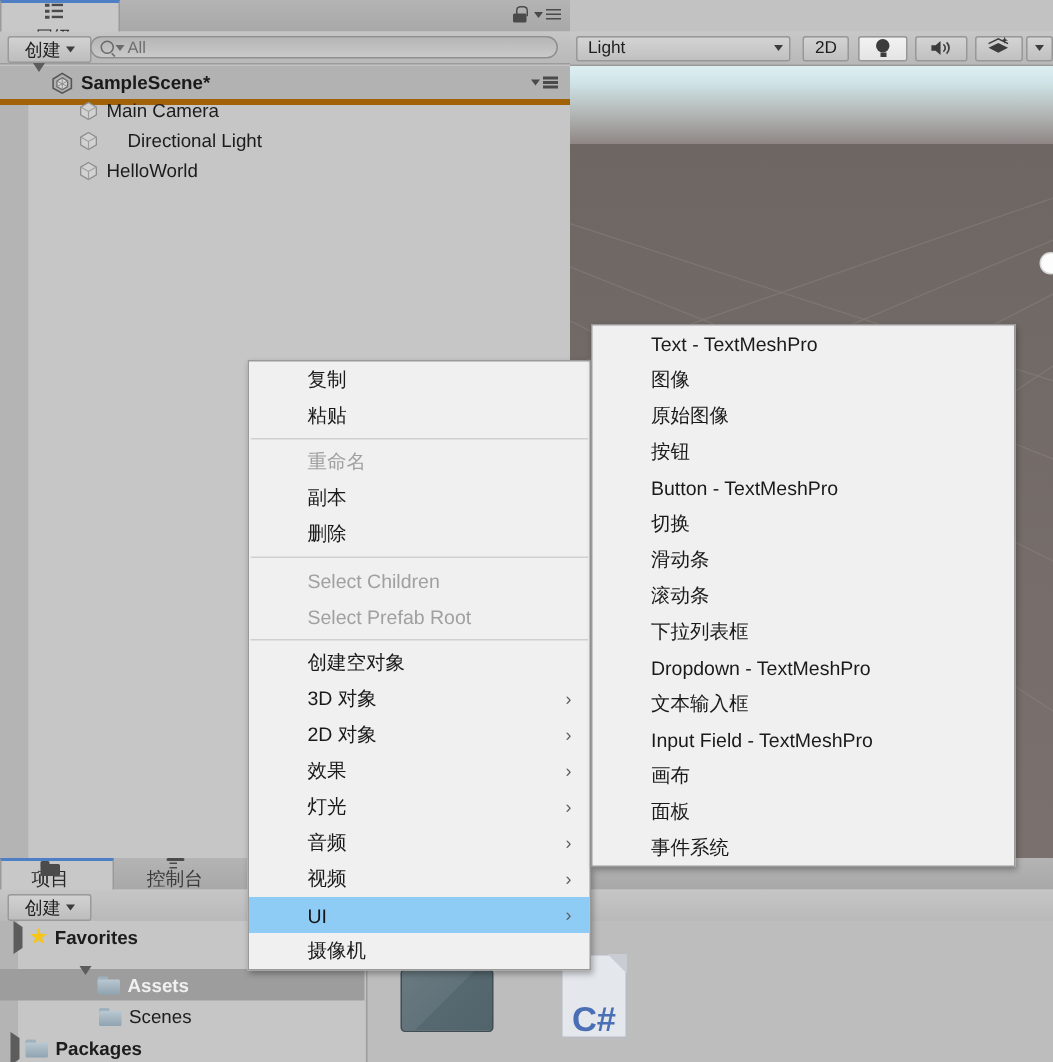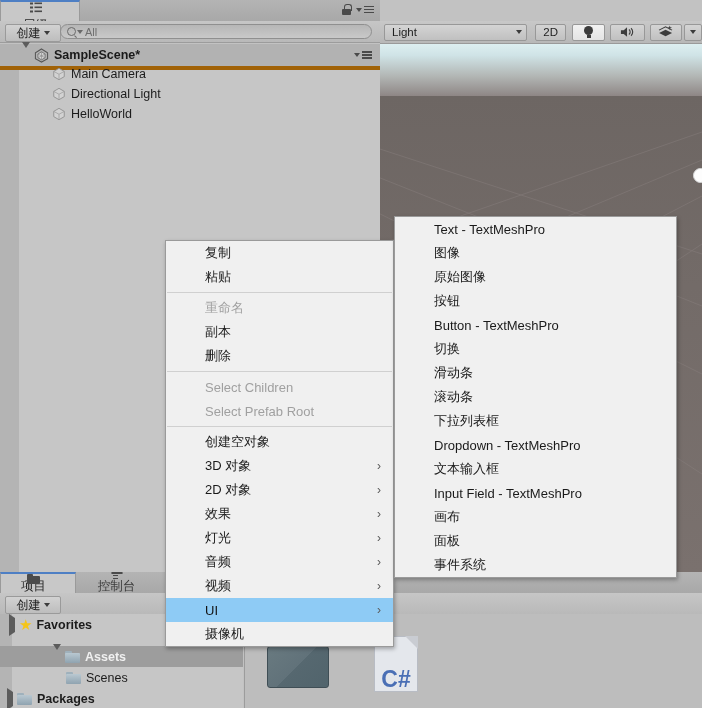--- a/index.html
+++ b/index.html
@@ -256,21 +256,21 @@
 
     <div class="h-item" style="top:64px;">
       <span class="cube-ico">
         <svg width="14" height="14" viewBox="0 0 16 16">
           <polygon points="8,1.5 14,5 14,11 8,14.5 2,11 2,5" fill="#d2d2d2" stroke="#8e8e8e" stroke-width="1"></polygon>
           <path d="M2,5 L8,8.3 L14,5 M8,8.3 L8,14.5" fill="none" stroke="#9e9e9e" stroke-width="0.9"></path>
         </svg>
       </span>
       <span>Main Camera</span>
     </div>
-    <div class="h-item" style="top:84px;">
+    <div class="h-item" style="top:84px;gap:14px;">
       <span class="cube-ico">
         <svg width="14" height="14" viewBox="0 0 16 16">
           <polygon points="8,1.5 14,5 14,11 8,14.5 2,11 2,5" fill="#d2d2d2" stroke="#8e8e8e" stroke-width="1"></polygon>
           <path d="M2,5 L8,8.3 L14,5 M8,8.3 L8,14.5" fill="none" stroke="#9e9e9e" stroke-width="0.9"></path>
         </svg>
       </span>
       <span>Directional Light</span>
     </div>
     <div class="h-item" style="top:104px;">
       <span class="cube-ico">

